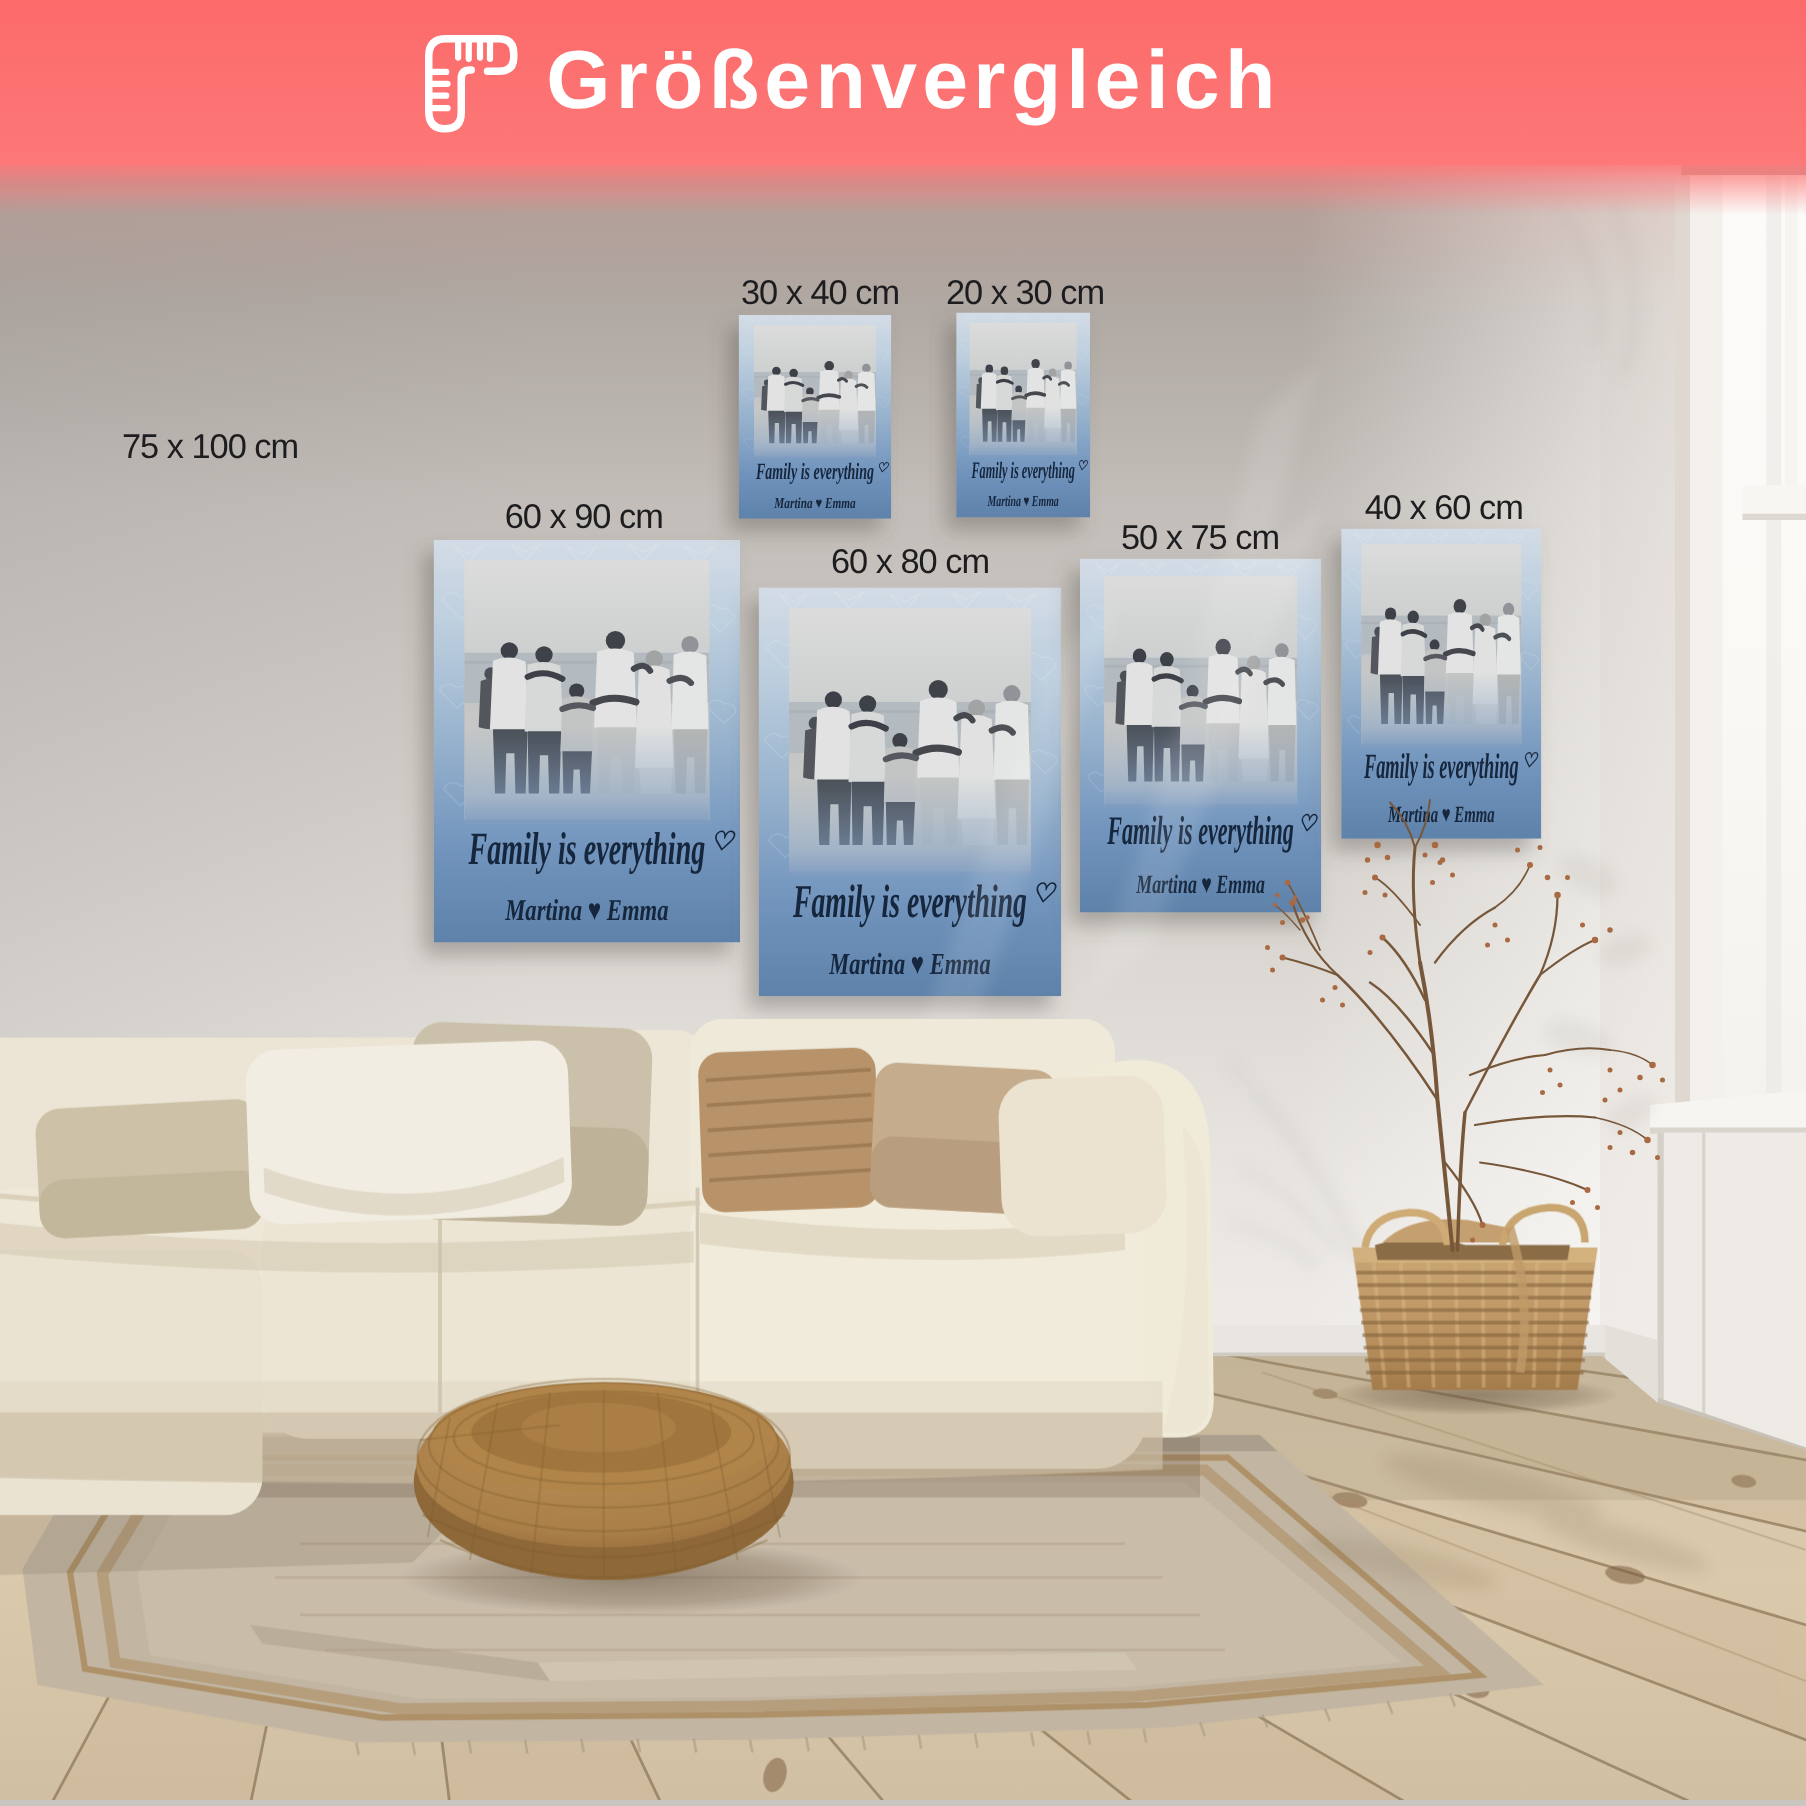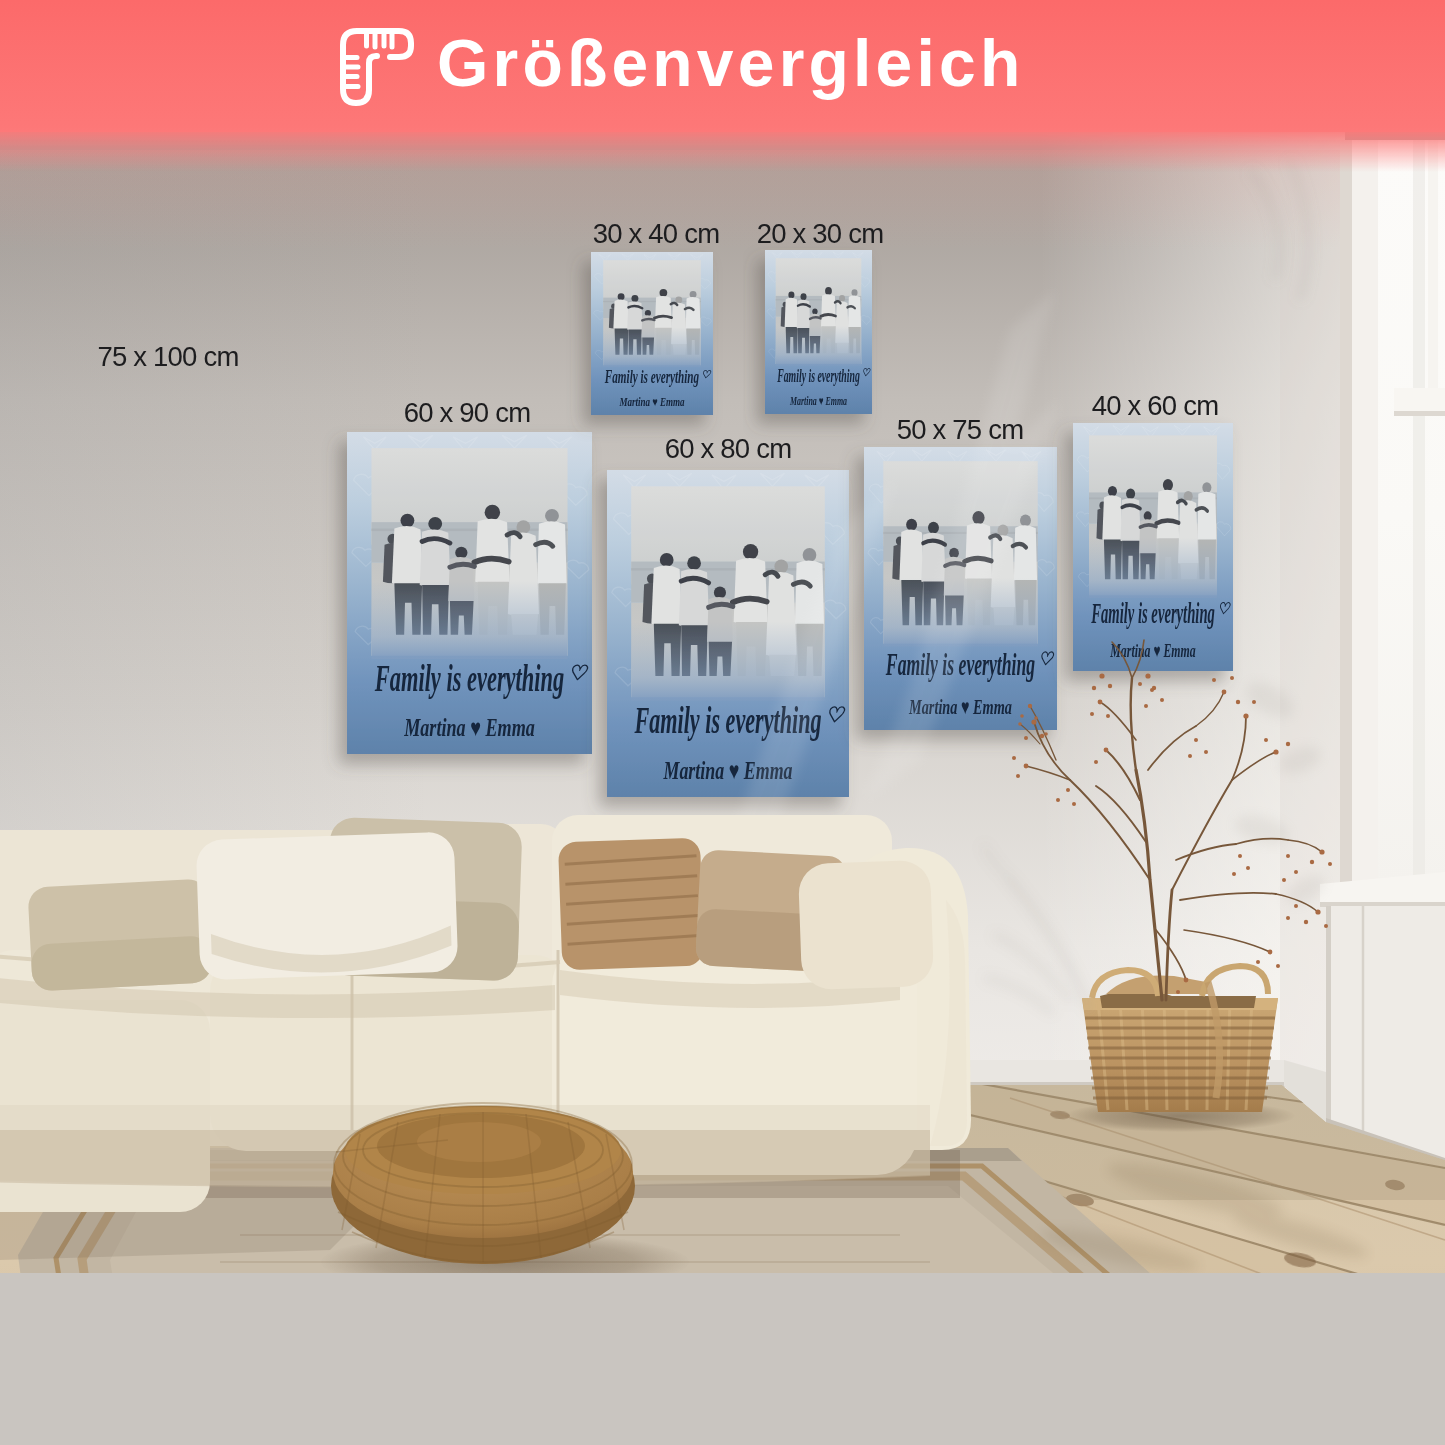--- a/index.html
+++ b/index.html
@@ -1,16 +1,16 @@
 <!DOCTYPE html>
 <html><head>
 <meta charset="utf-8">
 <style>
   html,body{margin:0;padding:0;background:#c9c5c0;}
-  #stage{position:relative;width:1445px;height:1273px;overflow:hidden;font-family:"Liberation Sans",sans-serif;}
+  #stage{position:relative;width:1445px;height:1440px;overflow:hidden;font-family:"Liberation Sans",sans-serif;}
   svg{display:block;}
 </style>
 </head>
 <body>
 <div id="stage">
 <svg width="1445" height="1445" viewBox="0 0 1445 1445">
 <defs>
   <linearGradient id="wallG" x1="0" y1="150" x2="0" y2="1150" gradientUnits="userSpaceOnUse">
     <stop offset="0" stop-color="#a49c96"></stop>
     <stop offset="0.25" stop-color="#c2bdb8"></stop>

